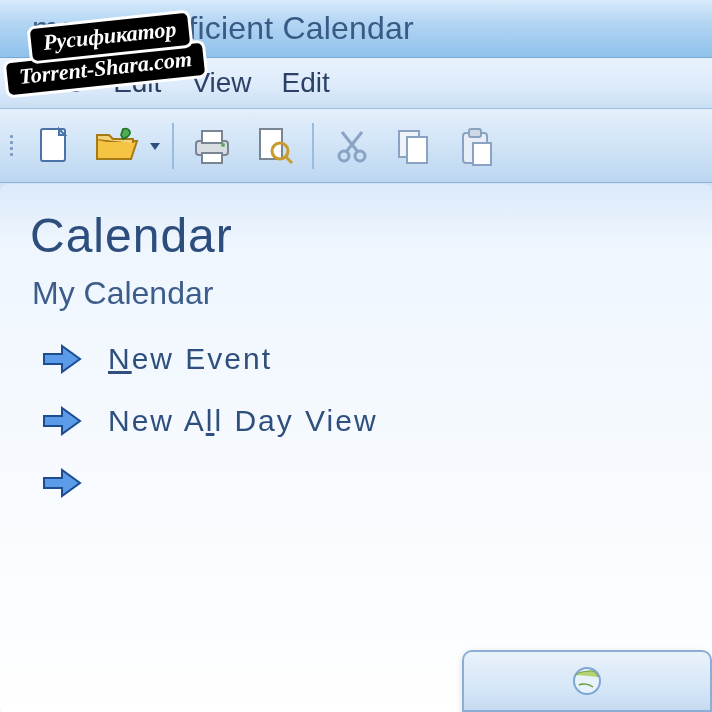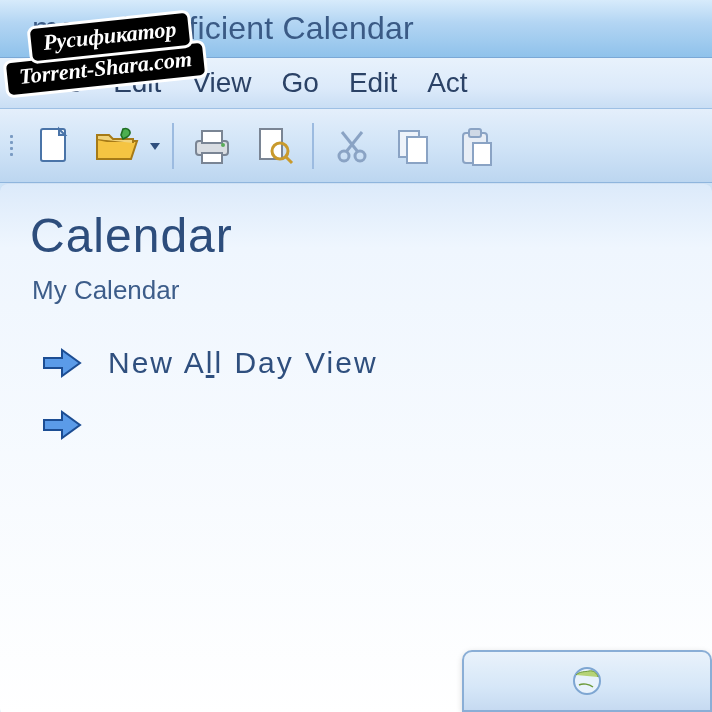--- a/index.html
+++ b/index.html
@@ -87,23 +87,23 @@
   }
   .panel-title {
     font-size: 48px;
     color: #2d4d7c;
     font-weight: 400;
     letter-spacing: 1px;
     margin-top: 6px;
     margin-bottom: 12px;
   }
   .panel-sub {
-    font-size: 26px;
+    font-size: 32px;
     color: #3d5d8a;
-    margin-bottom: 40px;
+    margin-bottom: 30px;
     margin-left: 2px;
   }
   .action-list {
     display: flex;
     flex-direction: column;
     row-gap: 28px;
     margin-left: 12px;
   }
   .action-row {
     display: flex;
@@ -177,23 +177,21 @@
   <div class="menubar">
     <div class="grip">
         <span></span>
         <span></span>
         <span></span>
         <span></span>
       </div>
     <div class="menu-item">File</div>
     <div class="menu-item">Edit</div>
     <div class="menu-item">View</div>
-    <div class="menu-item">Go</div>
     <div class="menu-item">Edit</div>
-    <div class="menu-item">Act</div>
   </div>
 
   <div class="toolbar">
     <div class="grip">
         <span></span>
         <span></span>
         <span></span>
         <span></span>
       </div>
 
@@ -262,20 +260,26 @@
       </svg>
     </div>
   </div>
 
   <div class="panel">
     <div class="panel-title">Calendar</div>
     <div class="panel-sub">My Calendar</div>
 
     <div class="action-list">
 
+      <div class="action-row">
+        <svg class="arrow-icon" viewBox="0 0 40 34">
+          <path d="M2 12 L20 12 L20 4 L38 17 L20 30 L20 22 L2 22 Z" fill="#5b9be8" stroke="#1c4d93" stroke-width="2"></path>
+        </svg>
+        <span class="action-label"><span></span><span class="under">N</span><span>ew Event</span></span>
+      </div>
 
       <div class="action-row">
         <svg class="arrow-icon" viewBox="0 0 40 34">
           <path d="M2 12 L20 12 L20 4 L38 17 L20 30 L20 22 L2 22 Z" fill="#5b9be8" stroke="#1c4d93" stroke-width="2"></path>
         </svg>
         <span class="action-label"><span>New A</span><span class="under">l</span><span>l Day View</span></span>
       </div>
 
       <div class="action-row">
         <svg class="arrow-icon" viewBox="0 0 40 34">

